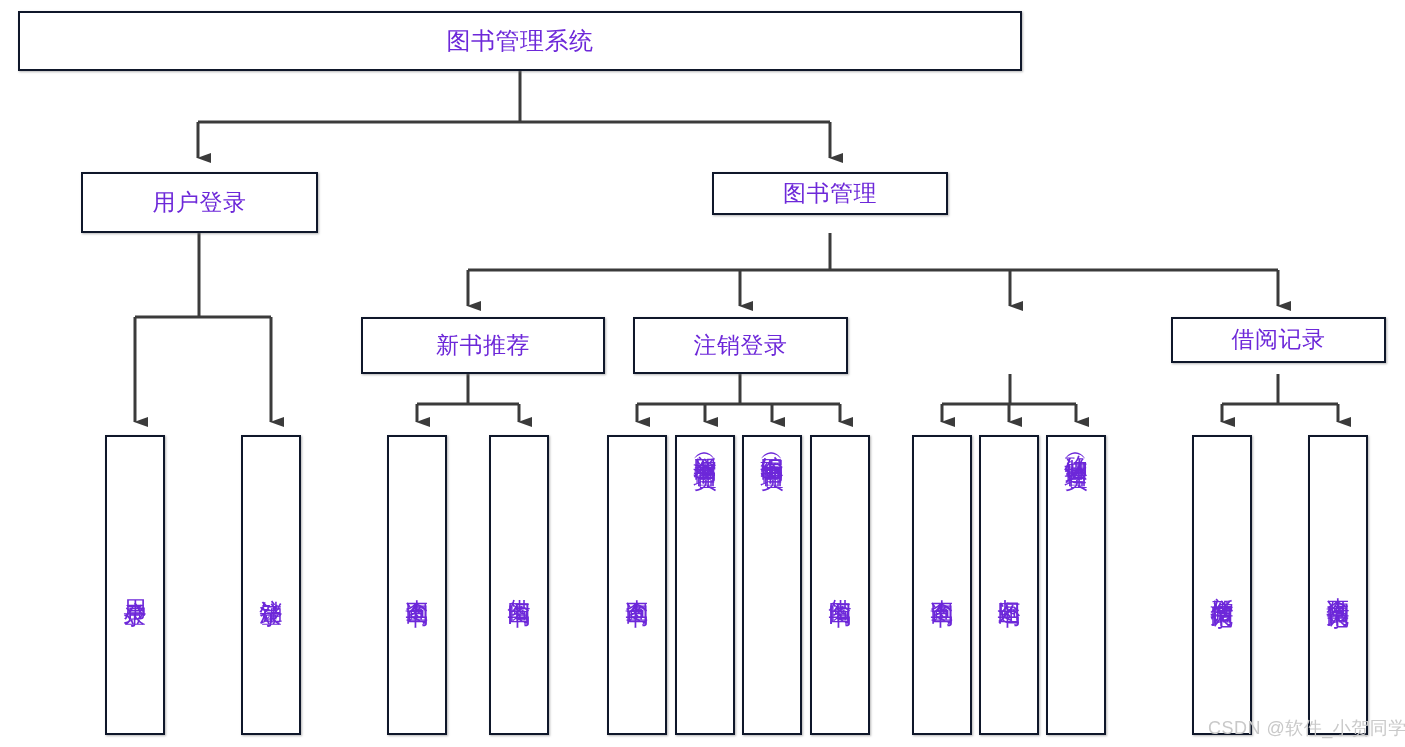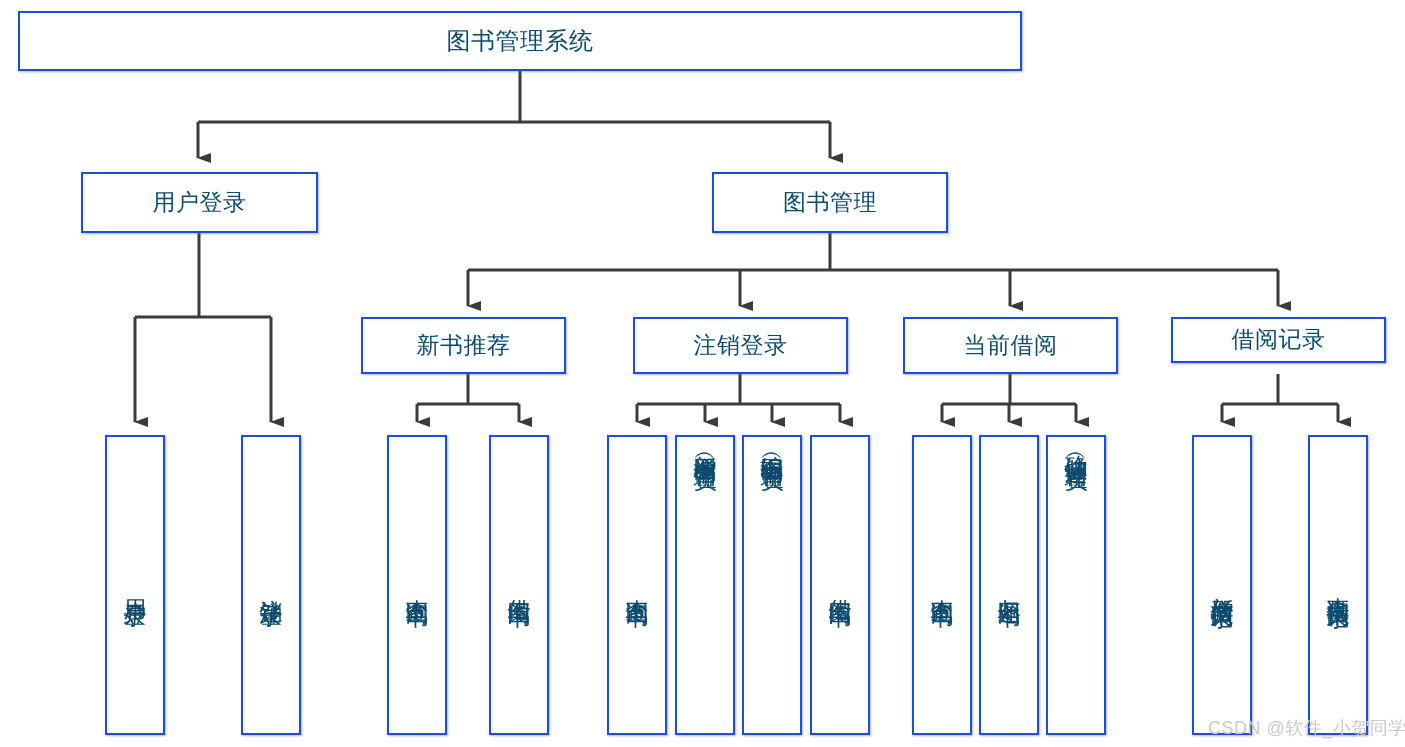--- a/index.html
+++ b/index.html
@@ -23,26 +23,26 @@
     left: 0;
     top: 0;
     width: 1405px;
     height: 747px;
     pointer-events: none;
   }
   .node {
     position: absolute;
     box-sizing: border-box;
     background: #ffffff;
-    border: 2px solid #1d4ed8;
+    border: 2px solid #0f172a;
     box-shadow: 1px 1px 2px rgba(120,120,120,0.55);
     display: flex;
     align-items: center;
     justify-content: center;
-    color: #0c4a6e;
+    color: #6d28d9;
   }
   .node-label {
     display: block;
     line-height: 1.18;
     letter-spacing: 0.5px;
     white-space: pre;
   }
   .node.horizontal .node-label {
     font-size: 23px;
   }
@@ -131,35 +131,32 @@
   </svg>
 
   <div class="node horizontal root" style="left:18px; top:11px; width:1004px; height:60px;">
     <span class="node-label">图书管理系统</span>
   </div>
 
   <div class="node horizontal" style="left:81px; top:172px; width:237px; height:61px;">
     <span class="node-label">用户登录</span>
   </div>
 
-  <div class="node horizontal" style="left:712px; top:172px; width:236px; height:61px;">
+  <div class="node horizontal" style="left:712px; top:172px; width:236px; height:43px;">
     <span class="node-label">图书管理</span>
   </div>
 
-  <div class="node horizontal" style="left:361px; top:317px; width:205px; height:57px;">
+  <div class="node horizontal" style="left:361px; top:317px; width:244px; height:57px;">
     <span class="node-label">新书推荐</span>
   </div>
 
   <div class="node horizontal" style="left:633px; top:317px; width:215px; height:57px;">
     <span class="node-label">注销登录</span>
   </div>
 
-  <div class="node horizontal" style="left:903px; top:317px; width:215px; height:57px;">
-    <span class="node-label">当前借阅</span>
-  </div>
 
   <div class="node horizontal" style="left:1171px; top:317px; width:215px; height:46px;">
     <span class="node-label">借阅记录</span>
   </div>
 
   <div class="node vertical centered" style="left:105px; top:435px; width:60px; height:300px;">
     <span class="node-label">用户登录</span>
   </div>
 
   <div class="node vertical centered" style="left:241px; top:435px; width:60px; height:300px;">

